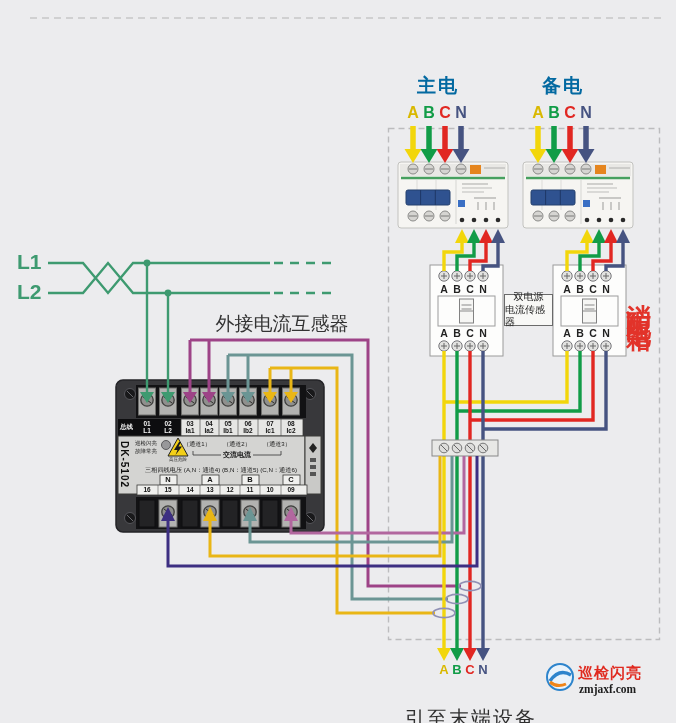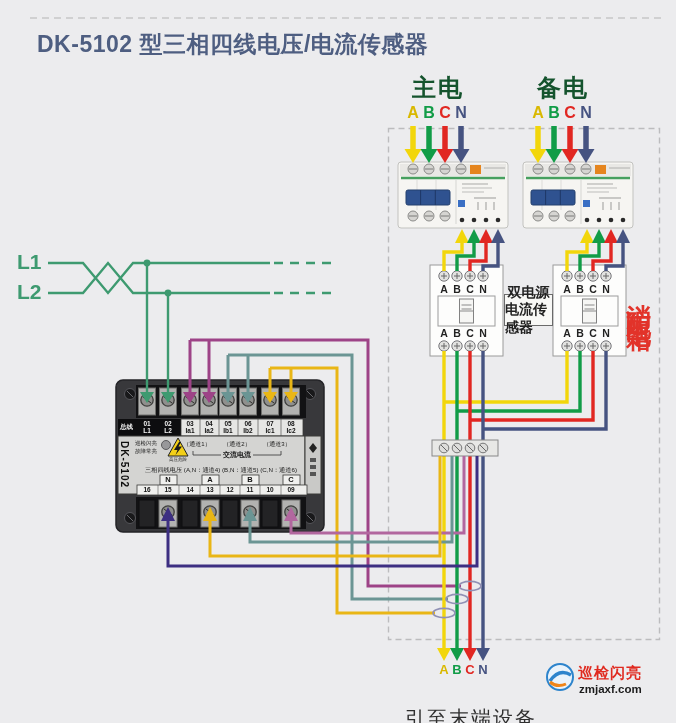--- a/index.html
+++ b/index.html
@@ -1,29 +1,29 @@
 <!DOCTYPE html>
 <html><head>
 <meta charset="utf-8">
 <style>
   html,body{margin:0;padding:0;background:#ececee;font-family:"Liberation Sans","DejaVu Sans",sans-serif;}
   #stage{position:relative;width:676px;height:723px;background:#ececee;overflow:hidden;}
   #wiresvg{position:absolute;left:0;top:0;}
   .t{position:absolute;white-space:nowrap;line-height:1;}
   .ctr{transform:translateX(-50%);}
   .title{font-size:23px;font-weight:600;color:#4e5e81;letter-spacing:0.5px;}
-  .pwr{font-size:24px;font-weight:600;color:#14532d;letter-spacing:2px;}
+  .pwr{font-size:19px;font-weight:600;color:#0369a1;letter-spacing:2px;}
   .bigph{font-size:16px;font-weight:700;}
   .swph{font-size:10.5px;font-weight:700;color:#222;}
   .botph{font-size:13px;font-weight:700;}
   .ph-a{color:#d9b800}.ph-b{color:#119c47}.ph-c{color:#e12722}.ph-n{color:#465381}
   .firebox{font-size:25px;font-weight:700;color:#e2332a;writing-mode:vertical-rl;letter-spacing:6px;}
   .tslabel{position:absolute;left:504px;top:294px;width:47px;height:30px;background:#f8f8f6;border:1px solid #6a6a6a;
            display:flex;flex-direction:column;justify-content:center;align-items:center;}
-  .tslabel div{font-size:14px;font-weight:700;color:#222;line-height:1.25;}
+  .tslabel div{font-size:10px;font-weight:400;color:#222;line-height:1.25;}
   .ctlab{font-size:19px;color:#333;}
   .lx{font-size:21px;font-weight:600;color:#3e9a70;}
   .lead{font-size:20px;color:#2f2f2f;letter-spacing:2px;}
   .logo-name{font-size:15px;font-weight:700;color:#e02a20;letter-spacing:1px;}
   .logo-site{font-size:11.5px;font-weight:700;color:#1c1c1c;}
   
   .dvw{color:#f2f2f2;} .dvb{color:#101010;}
   .term{font-size:6.5px;font-weight:600;}
   .bus{font-size:6.5px;font-weight:600;color:#f2f2f2;}
   .model{writing-mode:vertical-rl;font-size:10px;font-weight:700;color:#0e0e0e;letter-spacing:1px;}
@@ -374,21 +374,20 @@
         <polygon points="577.5,149 594.5,149 586,163" fill="#465381"></polygon>
   </g>
 
   <g>
     <circle cx="560" cy="677" r="13" fill="#eaf3fb" stroke="#2d84cc" stroke-width="2"></circle>
     <path d="M550 681 Q559 668 571 675" stroke="#2d84cc" stroke-width="3.4" fill="none"></path>
     <path d="M550 682 Q557 688 566 684" stroke="#f08519" stroke-width="3" fill="none"></path>
   </g>
 </svg>
 
-<div class="t title" style="left:37px;top:33px;">DK-5102 型三相四线电压/电流传感器</div>
 
 <div class="t pwr ctr" style="left:438px;top:76px;">主电</div>
 <div class="t pwr ctr" style="left:563px;top:76px;">备电</div>
 
 <div>
   <span class="t bigph ph-a ctr" style="left:413px;top:105px;">A</span>
   <span class="t bigph ph-b ctr" style="left:429px;top:105px;">B</span>
   <span class="t bigph ph-c ctr" style="left:445px;top:105px;">C</span>
   <span class="t bigph ph-n ctr" style="left:461px;top:105px;">N</span>
 </div>
@@ -422,20 +421,21 @@
   <span class="t swph ctr" style="left:606px;top:328px;">N</span>
 </div>
 
 <div class="tslabel">
   <div>双电源</div>
   <div>电流传感器</div>
 </div>
 
 <div class="t firebox" style="left:626px;top:283px;">消防配电箱</div>
 
+<div class="t ctlab ctr" style="left:282px;top:314px;">外接电流互感器</div>
 
 <div class="t lx" style="left:17px;top:251px;">L1</div>
 <div class="t lx" style="left:17px;top:281px;">L2</div>
 
 <div>
   <span class="t bus" style="left:120px;top:424px;">总线</span>
 
   <span class="t term dvw ctr" style="left:147px;top:420.5px;">01</span>
   <span class="t term dvw ctr" style="left:147px;top:428px;">L1</span>
   <span class="t term dvw ctr" style="left:168px;top:420.5px;">02</span>
@@ -482,15 +482,15 @@
 <div>
   <span class="t botph ph-a ctr" style="left:444px;top:663px;">A</span>
   <span class="t botph ph-b ctr" style="left:457px;top:663px;">B</span>
   <span class="t botph ph-c ctr" style="left:470px;top:663px;">C</span>
   <span class="t botph ph-n ctr" style="left:483px;top:663px;">N</span>
 </div>
 
 <div class="t lead ctr" style="left:471px;top:708px;">引至末端设备</div>
 
 <div class="t logo-name" style="left:578px;top:665px;">巡检闪亮</div>
-<div class="t logo-site" style="left:579px;top:684px;">zmjaxf.com</div>
+<div class="t logo-site" style="left:579px;top:684px;font-family:Liberation Serif, serif;">zmjaxf.com</div>
 
 </div>
 
 </body></html>

